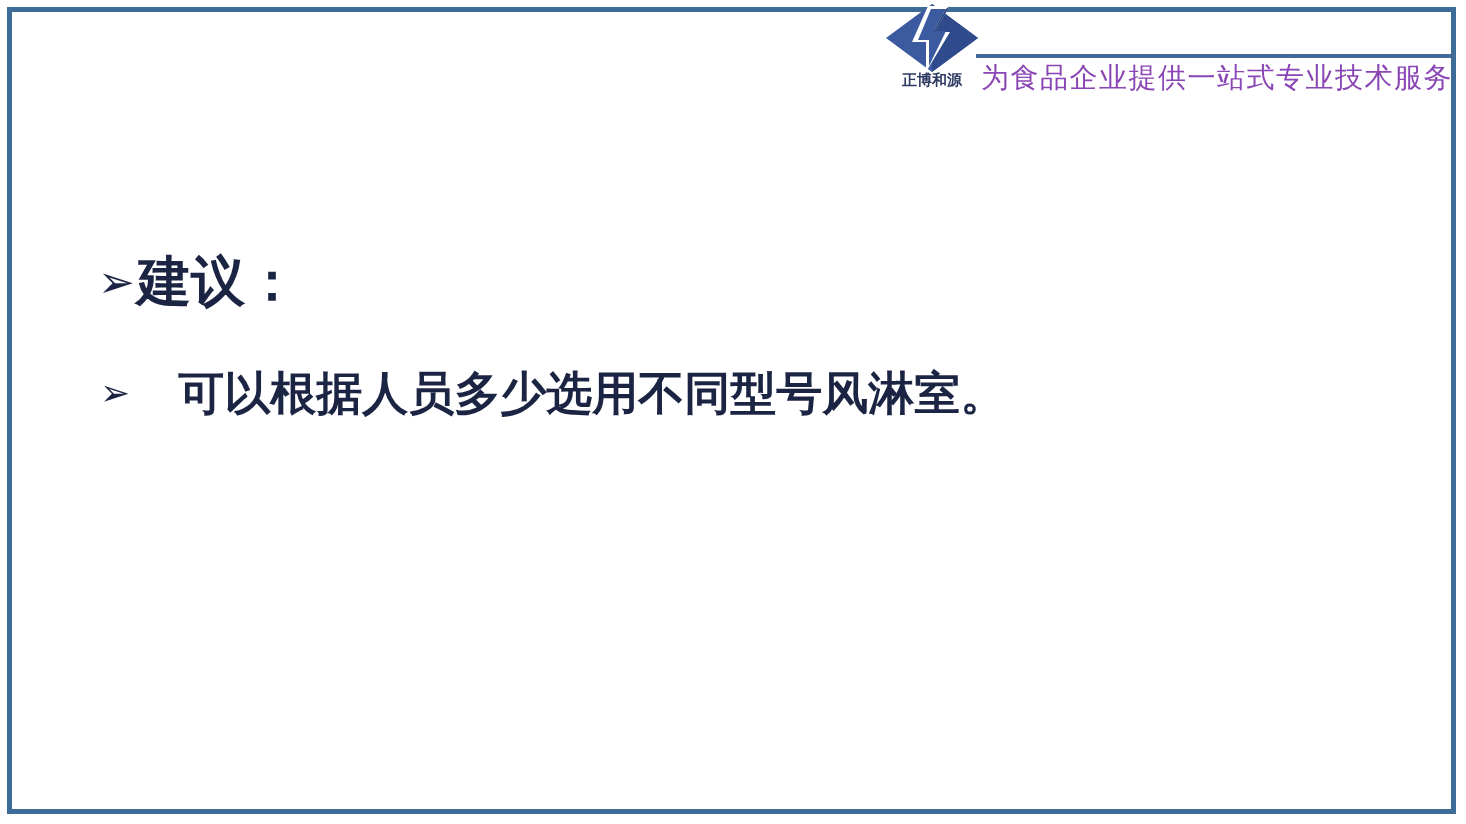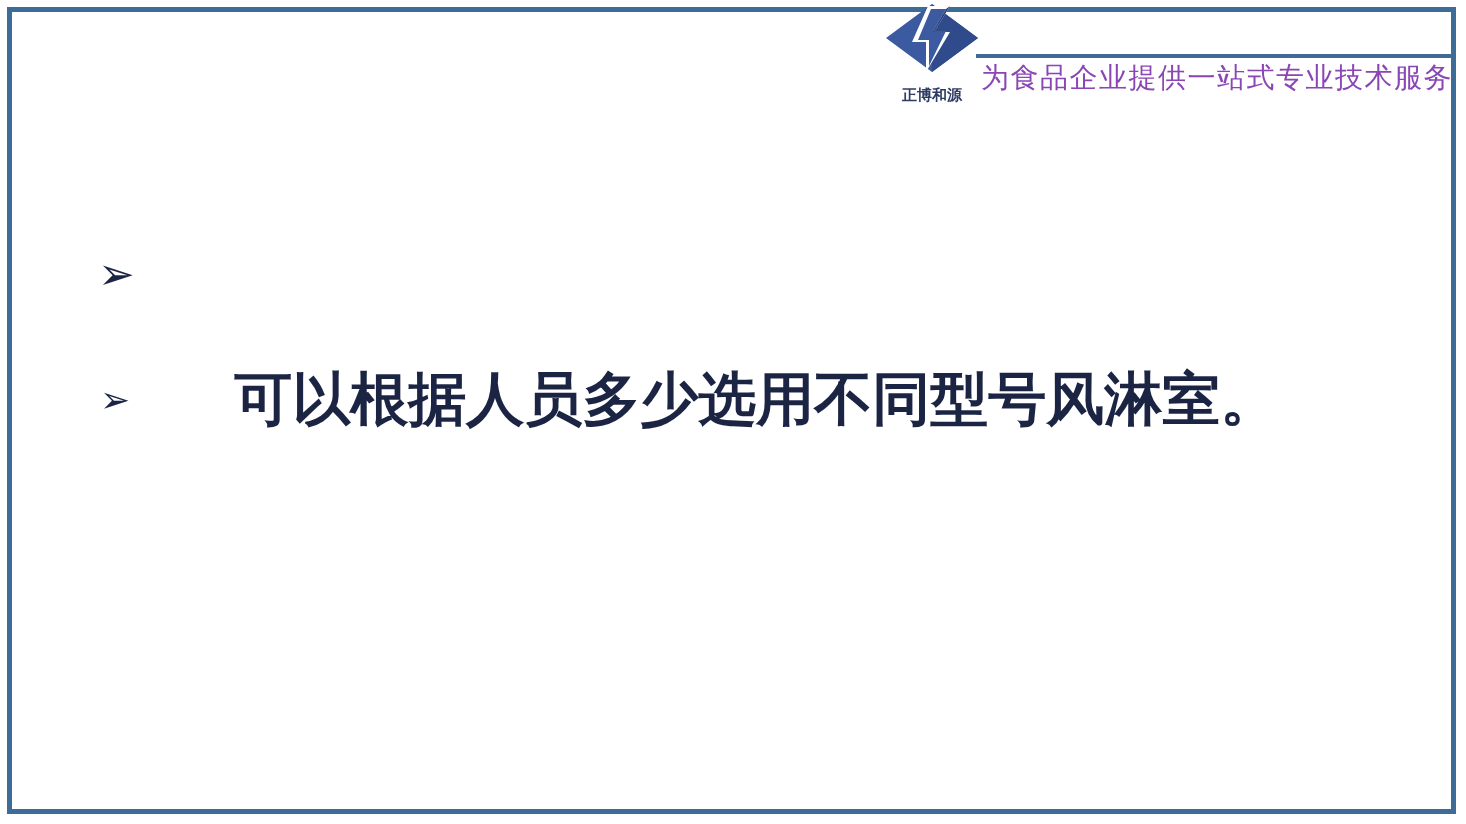--- a/index.html
+++ b/index.html
@@ -45,21 +45,21 @@
     left: 4px;
     top: 2px;
     width: 96px;
     height: 72px;
   }
   .logo-mark svg { display: block; width: 96px; height: 72px; }
 
   .logo-wordmark {
     position: absolute;
     left: 6px;
-    top: 88px;
+    top: 73px;
     width: 92px;
     text-align: center;
     font-family: "DejaVu Sans", "Liberation Sans", sans-serif;
     font-size: 15px;
     font-weight: bold;
     letter-spacing: 0px;
     color: #2e3b63;
     line-height: 1.0;
     white-space: nowrap;
   }
@@ -138,21 +138,21 @@
   }
   #bullet-row-1 .bullet-glyph { font-size: 44px; }
   #bullet-row-1 .bullet-text  { font-size: 54px; margin-left: 2px; }
 
   
   #bullet-row-2 {
     left: 100px;
     top: 368px;
   }
   #bullet-row-2 .bullet-glyph { font-size: 36px; }
-  #bullet-row-2 .bullet-text  { font-size: 58px; margin-left: 104px; }
+  #bullet-row-2 .bullet-text  { font-size: 46px; margin-left: 48px; }
 
 </style>
 </head>
 <body>
 
 <div id="slide">
 
   <div id="slide-frame"></div>
 
   <div class="letterhead">
@@ -177,20 +177,21 @@
 
     <div class="header-rule"></div>
 
     <div class="company-tagline">为食品企业提供一站式专业技术服务</div>
   </div>
 
   <div class="body-area">
 
     <div class="bullet-row" id="bullet-row-1">
       <span class="bullet-glyph">➢</span>
+      <span class="bullet-text">建议：</span>
     </div>
 
     <div class="bullet-row" id="bullet-row-2">
       <span class="bullet-glyph">➢</span>
       <span class="bullet-text">可以根据人员多少选用不同型号风淋室。</span>
     </div>
 
   </div>
 </div>
 

